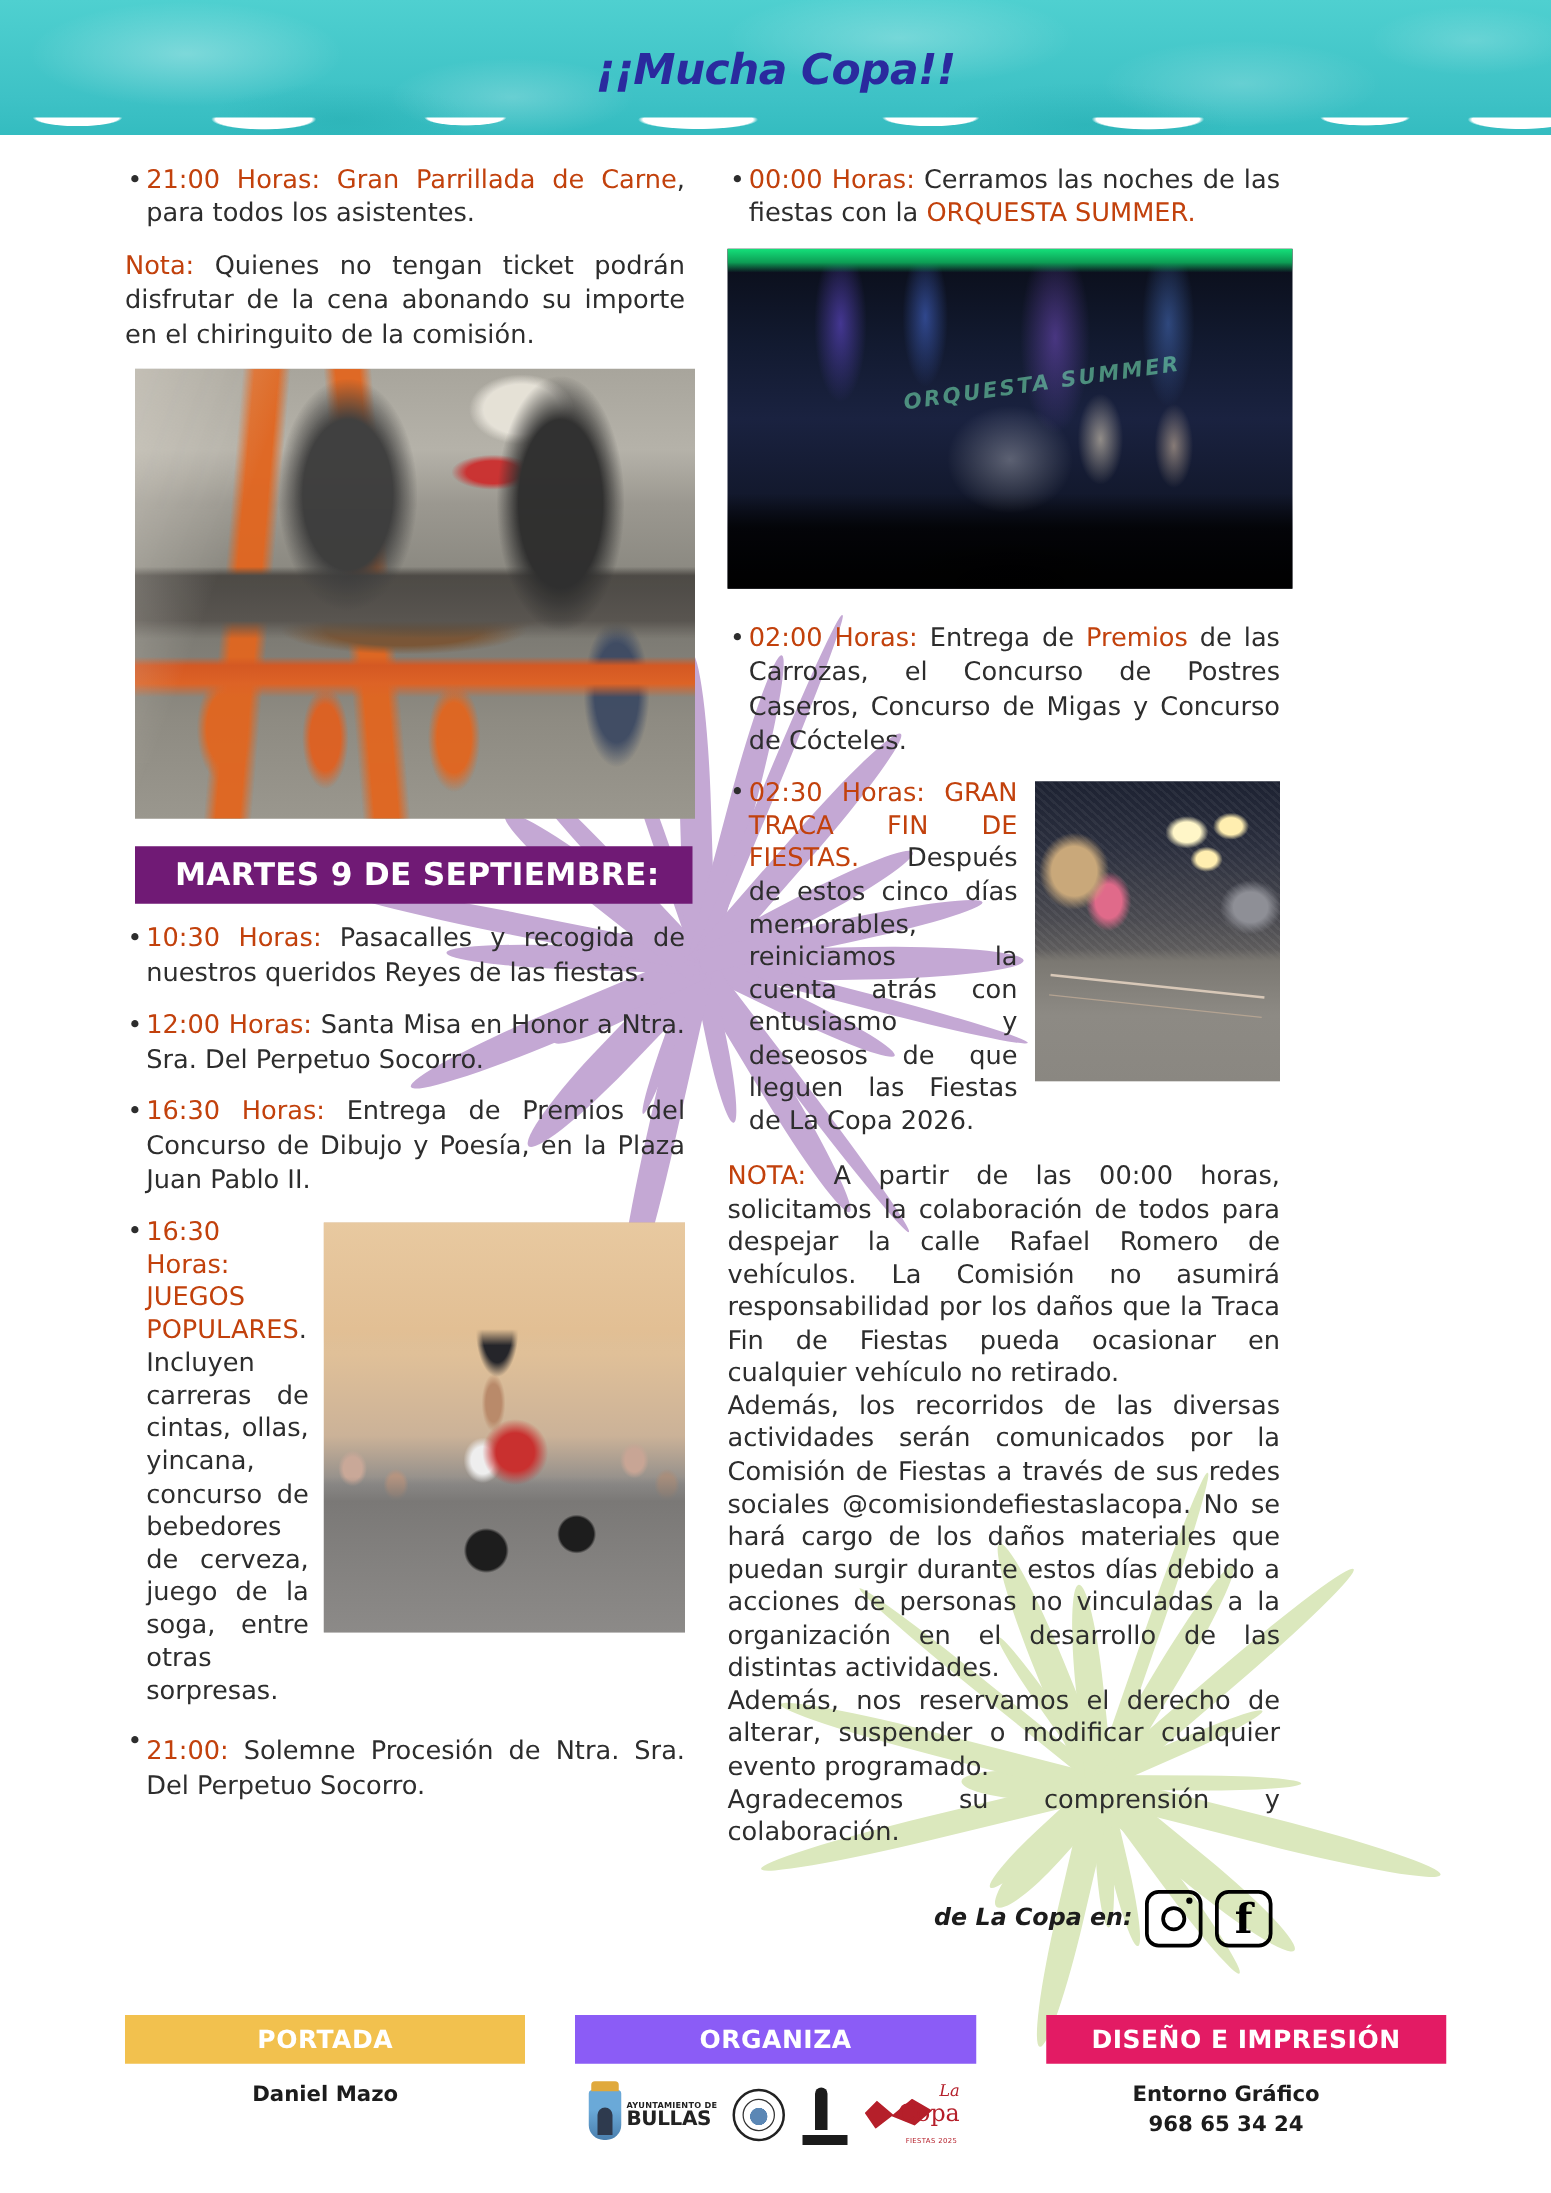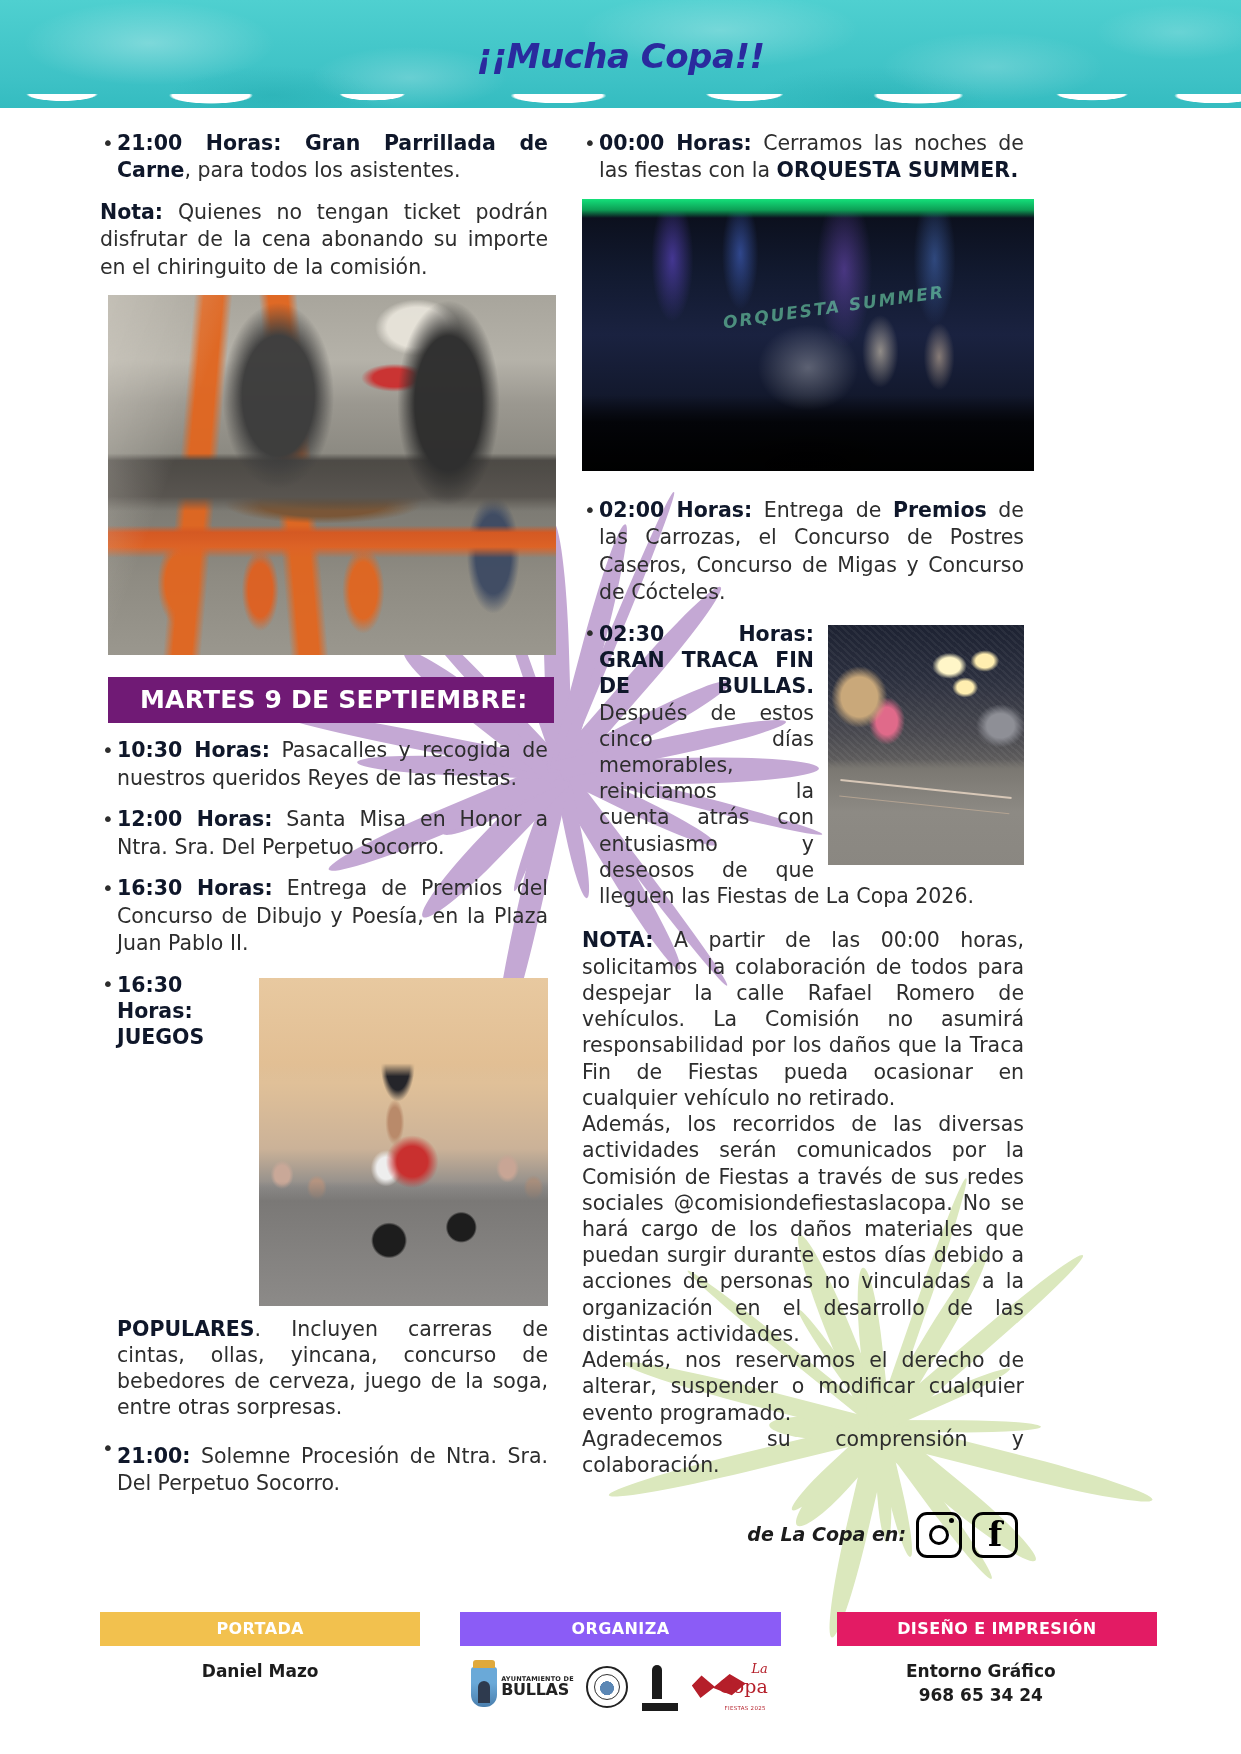--- a/index.html
+++ b/index.html
@@ -121,21 +121,21 @@
     font-size: 20px;
   }
   .plain-para {
     font-size: 20.5px;
     line-height: 1.34;
     color: #2d2d2d;
     text-align: justify;
     margin-bottom: 14px;
   }
   .tight { line-height: 1.28; }
-  b, strong { font-weight: bold; color: #0f172a; }
+  b, strong { font-weight: normal; color: #c2410c; }
 
   
   .photo {
     position: relative;
     overflow: hidden;
     background: #cfcfcf;
   }
 
   
   .photo-grill {
@@ -335,21 +335,21 @@
   }
   .footer-col {
     flex: 1;
     display: flex;
     flex-direction: column;
     align-items: center;
   }
   .footer-bar {
     width: 100%;
     color: #ffffff;
-    font-size: 16px;
+    font-size: 20px;
     font-weight: bold;
     text-align: center;
     padding: 7px 4px 8px 4px;
     letter-spacing: 0.4px;
     white-space: nowrap;
   }
   .bar-portada  { background: #f2c14e; }
   .bar-organiza { background: #8b5cf6; }
   .bar-diseno   { background: #e31b64; margin-left: 32px; }
   .footer-caption {
@@ -557,21 +557,21 @@
         <div class="orq-text">ORQUESTA SUMMER</div>
       </div>
 
       <p class="bullet-item">
         <b>02:00 Horas:</b><span> Entrega de </span><b>Premios</b><span> de las Carrozas, el Concurso de Postres Caseros, Concurso de Migas y Concurso de Cócteles.</span>
       </p>
 
       <div>
         <div class="photo photo-traca"></div>
         <p class="bullet-item tight">
-          <b>02:30 Horas:</b><b> GRAN TRACA FIN DE BULLAS.</b><span> Después de estos cinco días memorables, reiniciamos la cuenta atrás con entusiasmo y deseosos de que lleguen las Fiestas de La Copa 2026.</span>
+          <b>02:30 Horas:</b><b> GRAN TRACA FIN DE FIESTAS.</b><span> Después de estos cinco días memorables, reiniciamos la cuenta atrás con entusiasmo y deseosos de que lleguen las Fiestas de La Copa 2026.</span>
         </p>
       </div>
 
       <p class="plain-para tight" style="clear:both; padding-top:4px; margin-bottom:0;">
         <b>NOTA:</b><span> A partir de las 00:00 horas, solicitamos la colaboración de todos para despejar la calle Rafael Romero de vehículos. La Comisión no asumirá responsabilidad por los daños que la Traca Fin de Fiestas pueda ocasionar en cualquier vehículo no retirado.</span>
       </p>
       <p class="plain-para tight" style="margin-bottom:0;">Además, los recorridos de las diversas actividades serán comunicados por la Comisión de Fiestas a través de sus redes sociales @comisiondefiestaslacopa. No se hará cargo de los daños materiales que puedan surgir durante estos días debido a acciones de personas no vinculadas a la organización en el desarrollo de las distintas actividades.</p>
       <p class="plain-para tight" style="margin-bottom:0;">Además, nos reservamos el derecho de alterar, suspender o modificar cualquier evento programado.</p>
       <p class="plain-para tight" style="margin-bottom:0;">Agradecemos su comprensión y colaboración.</p>
 

